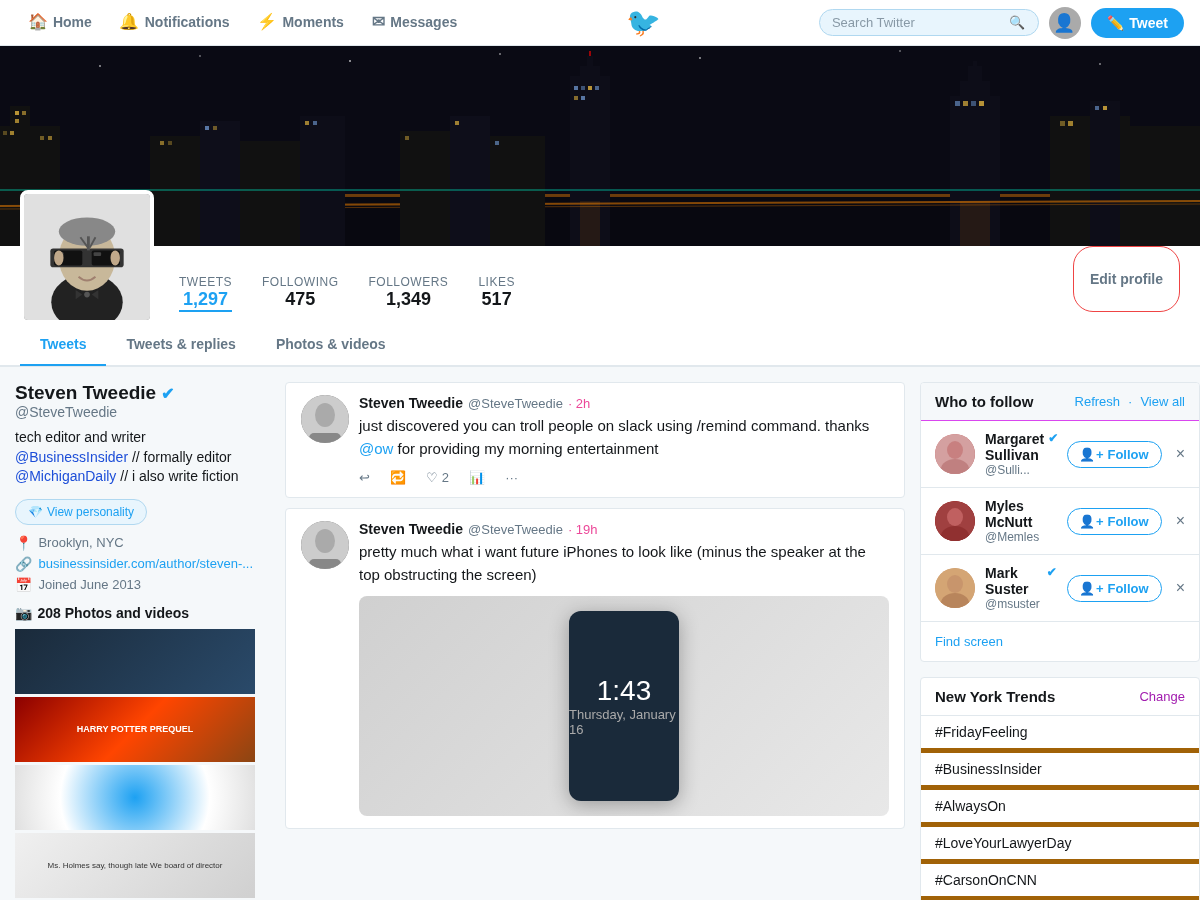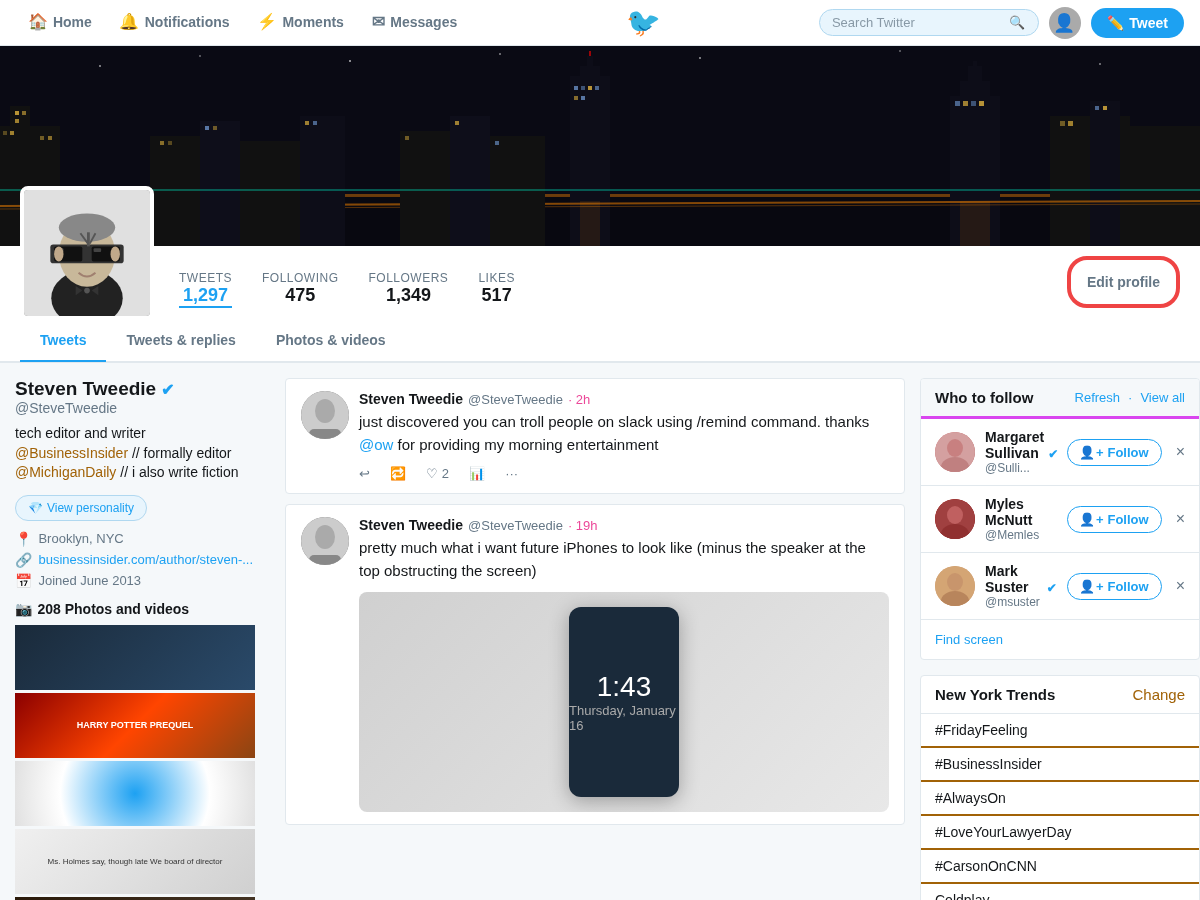--- a/index.html
+++ b/index.html
@@ -100,22 +100,22 @@
 
     .profile-stats {
       display: flex; gap: 30px; padding: 12px 0; flex: 1;
       margin-left: 10px;
     }
     .stat-item { text-align: center; cursor: pointer; }
     .stat-label { font-size: 12px; color: #657786; text-transform: uppercase; letter-spacing: 0.5px; }
     .stat-value { font-size: 18px; font-weight: bold; color: #14171a; }
     .stat-item.active .stat-value { color: #1da1f2; border-bottom: 2px solid #1da1f2; }
     .edit-profile-btn {
-      background: transparent; border: 4px solid #ef4444; border-radius: 20px;
-      padding: 14px 16px; font-size: 14px; font-weight: bold; color: #657786;
+      background: transparent; border: 1px solid #ef4444; border-radius: 20px;
+      padding: 24px 16px; font-size: 14px; font-weight: bold; color: #657786;
       cursor: pointer; margin-bottom: 12px; margin-left: auto;
     }
 
     
     .profile-tabs {
       display: flex; border-bottom: 1px solid #e1e8ed;
       padding: 0 20px;
     }
     .tab-item {
       padding: 12px 20px; font-size: 14px; font-weight: bold; color: #657786;
@@ -135,21 +135,21 @@
     
     #left-sidebar {
       width: 270px;
       flex-shrink: 0;
       padding: 0 15px;
     }
     .user-name { font-size: 19px; font-weight: bold; color: #14171a; display: flex; align-items: center; gap: 5px; }
     .verified-badge { color: #1da1f2; font-size: 16px; }
     .user-handle { color: #657786; font-size: 14px; margin-bottom: 8px; }
     .user-bio { font-size: 14px; color: #14171a; margin-bottom: 12px; line-height: 1.4; }
-    .bio-link { color: #a16207; cursor: pointer; }
+    .bio-link { color: #1d4ed8; cursor: pointer; }
     .personality-btn {
       background: #e8f5fd; border: 1px solid #b0d8f0; border-radius: 15px;
       padding: 5px 12px; font-size: 12px; color: #1da1f2; cursor: pointer;
       display: inline-flex; align-items: center; gap: 4px; margin-bottom: 10px;
     }
     .meta-item { display: flex; align-items: center; gap: 6px; color: #657786; font-size: 13px; margin-bottom: 5px; }
     .meta-icon { font-size: 14px; }
     .meta-link { color: #1da1f2; cursor: pointer; }
     .photos-count { font-size: 14px; font-weight: bold; color: #14171a; margin: 12px 0 8px; display: flex; align-items: center; gap: 5px; }
     .photos-grid { display: grid; grid-template-columns: repeat(1, 1fr); gap: 3px; }
@@ -219,21 +219,21 @@
     }
     .sidebar-widget {
       background: #fff;
       border: 1px solid #e1e8ed;
       border-radius: 4px;
       margin-bottom: 15px;
       overflow: hidden;
     }
     .widget-header {
       display: flex; align-items: center; justify-content: space-between;
-      padding: 10px 14px; border-bottom: 3px solid #d946ef;
+      padding: 10px 14px; border-bottom: 1px solid #d946ef;
       background: #f5f8fa;
       gap: 40px;
     }
     .widget-title { font-size: 15px; font-weight: bold; color: #14171a; }
     .widget-links { display: flex; gap: 8px; font-size: 13px; color: #1da1f2; cursor: pointer; }
     .follow-item {
       display: flex; align-items: center; gap: 10px;
       padding: 10px 14px; border-bottom: 1px solid #e1e8ed;
       position: relative;
     }
@@ -241,43 +241,43 @@
     .follow-avatar {
       width: 40px; height: 40px; border-radius: 50%;
       flex-shrink: 0; overflow: hidden;
       display: flex; align-items: center; justify-content: center;
       font-size: 20px;
     }
     .follow-avatar-1 { background: radial-gradient(circle at 40% 40%, #ffb6c1 0%, #c87070 50%, #a05050 100%); }
     .follow-avatar-2 { background: radial-gradient(circle at 40% 40%, #d2691e 0%, #8b0000 50%, #6b0000 100%); }
     .follow-avatar-3 { background: linear-gradient(135deg, #d4a574 0%, #c8956c 100%); }
     .follow-info { flex: 1; min-width: 0; }
-    .follow-name { font-size: 14px; font-weight: bold; color: #14171a; display: flex; align-items: flex-end; gap: 4px; }
+    .follow-name { font-size: 14px; font-weight: bold; color: #14171a; display: flex; align-items: flex-start; gap: 4px; }
     .follow-handle { font-size: 12px; color: #657786; }
     .follow-btn {
       background: transparent; border: 1px solid #1da1f2; border-radius: 15px;
       padding: 5px 12px; font-size: 13px; font-weight: bold; color: #1da1f2;
       cursor: pointer; display: flex; align-items: center; gap: 4px; white-space: nowrap;
     }
     .close-btn { color: #657786; cursor: pointer; font-size: 16px; margin-left: 4px; }
     .find-friends {
       padding: 12px 14px; font-size: 13px; color: #1da1f2; cursor: pointer;
     }
     .trends-list { padding: 0; }
     .trend-item {
-      padding: 8px 14px; border-bottom: 2px solid #a16207;
+      padding: 8px 14px; border-bottom: 5px solid #a16207;
       font-size: 14px; color: #14171a; cursor: pointer;
     }
     .trend-item:last-child { border-bottom: none; }
     .widget-subheader {
       display: flex; align-items: center; justify-content: space-between;
       padding: 10px 14px; border-bottom: 1px solid #e1e8ed;
     }
     .widget-subtitle { font-size: 15px; font-weight: bold; color: #14171a; }
-    .widget-action { font-size: 15px; color: #a16207; cursor: pointer; }
+    .widget-action { font-size: 13px; color: #a21caf; cursor: pointer; }
   </style>
 </head>
 <body>
 
 <nav id="navbar">
   <div class="nav-left">
     <a class="nav-item">
       <span class="nav-icon">🏠</span>
       <span>Home</span>
     </a>

